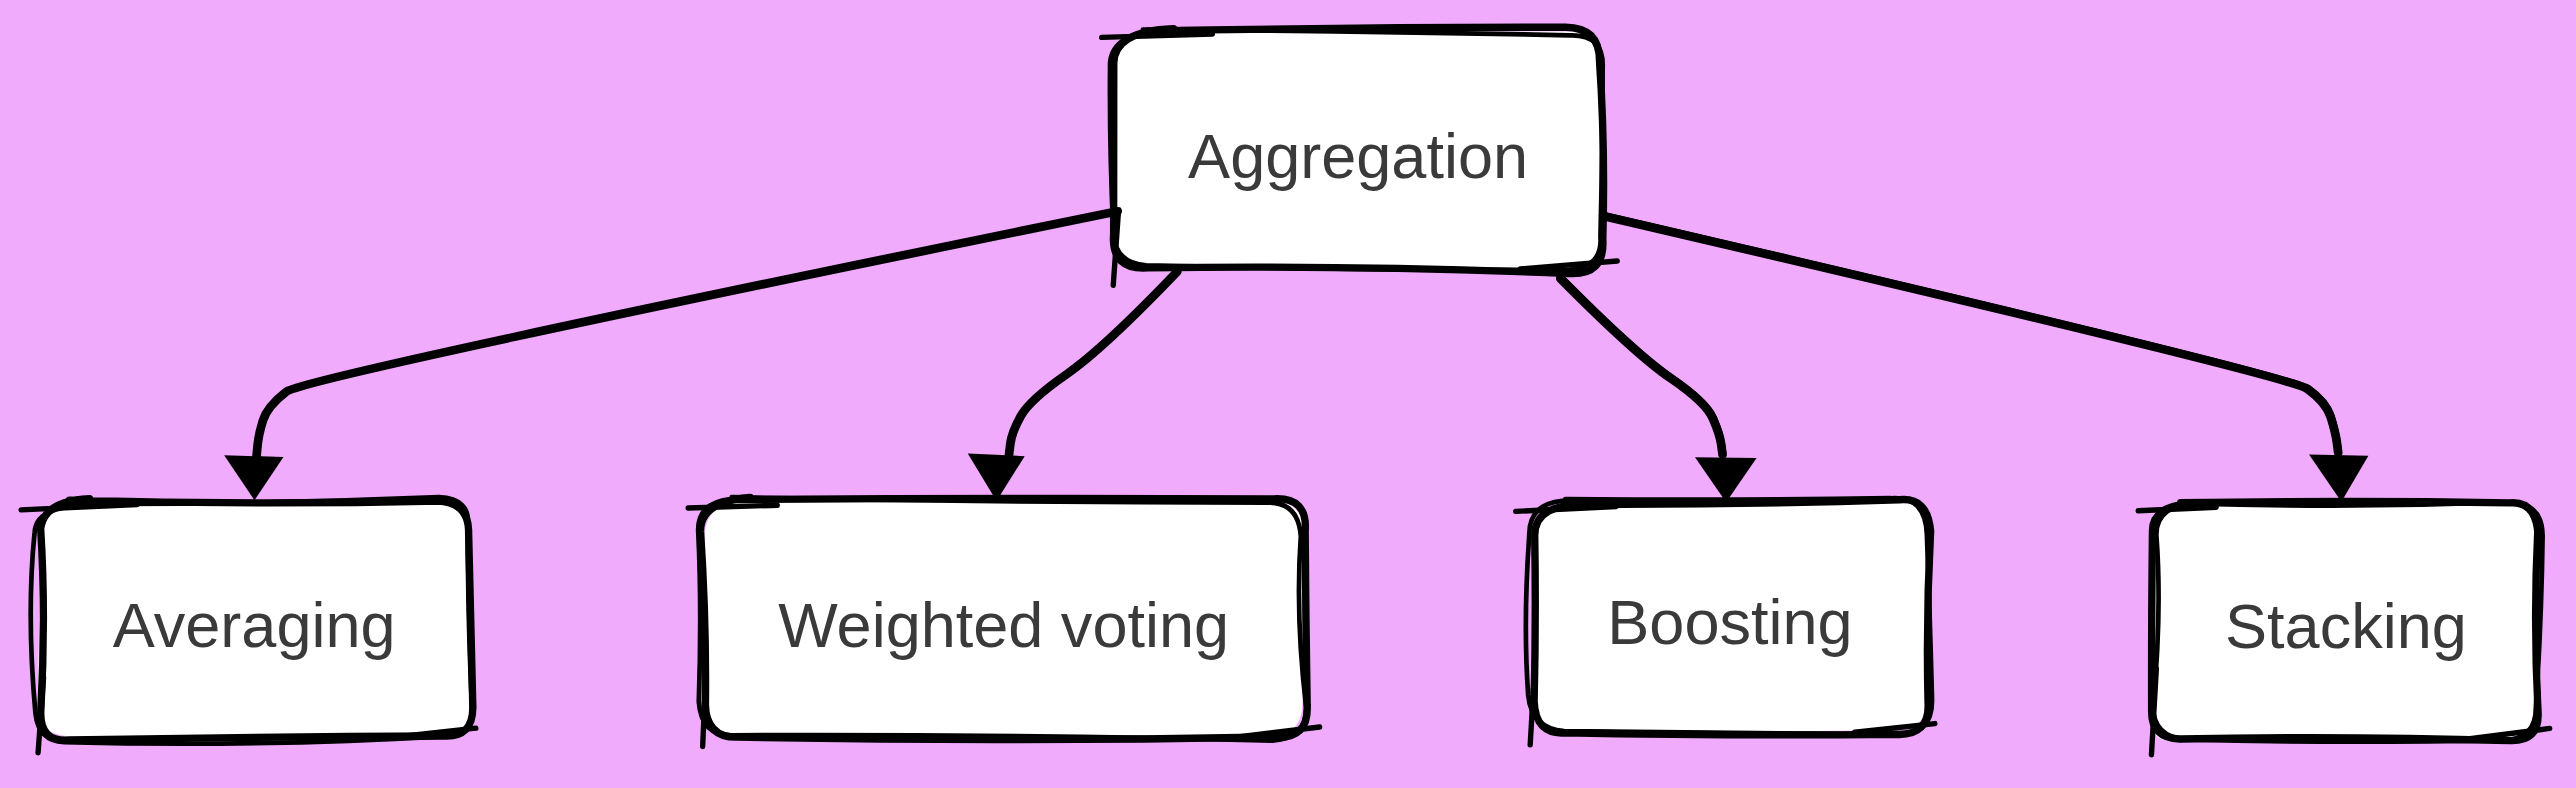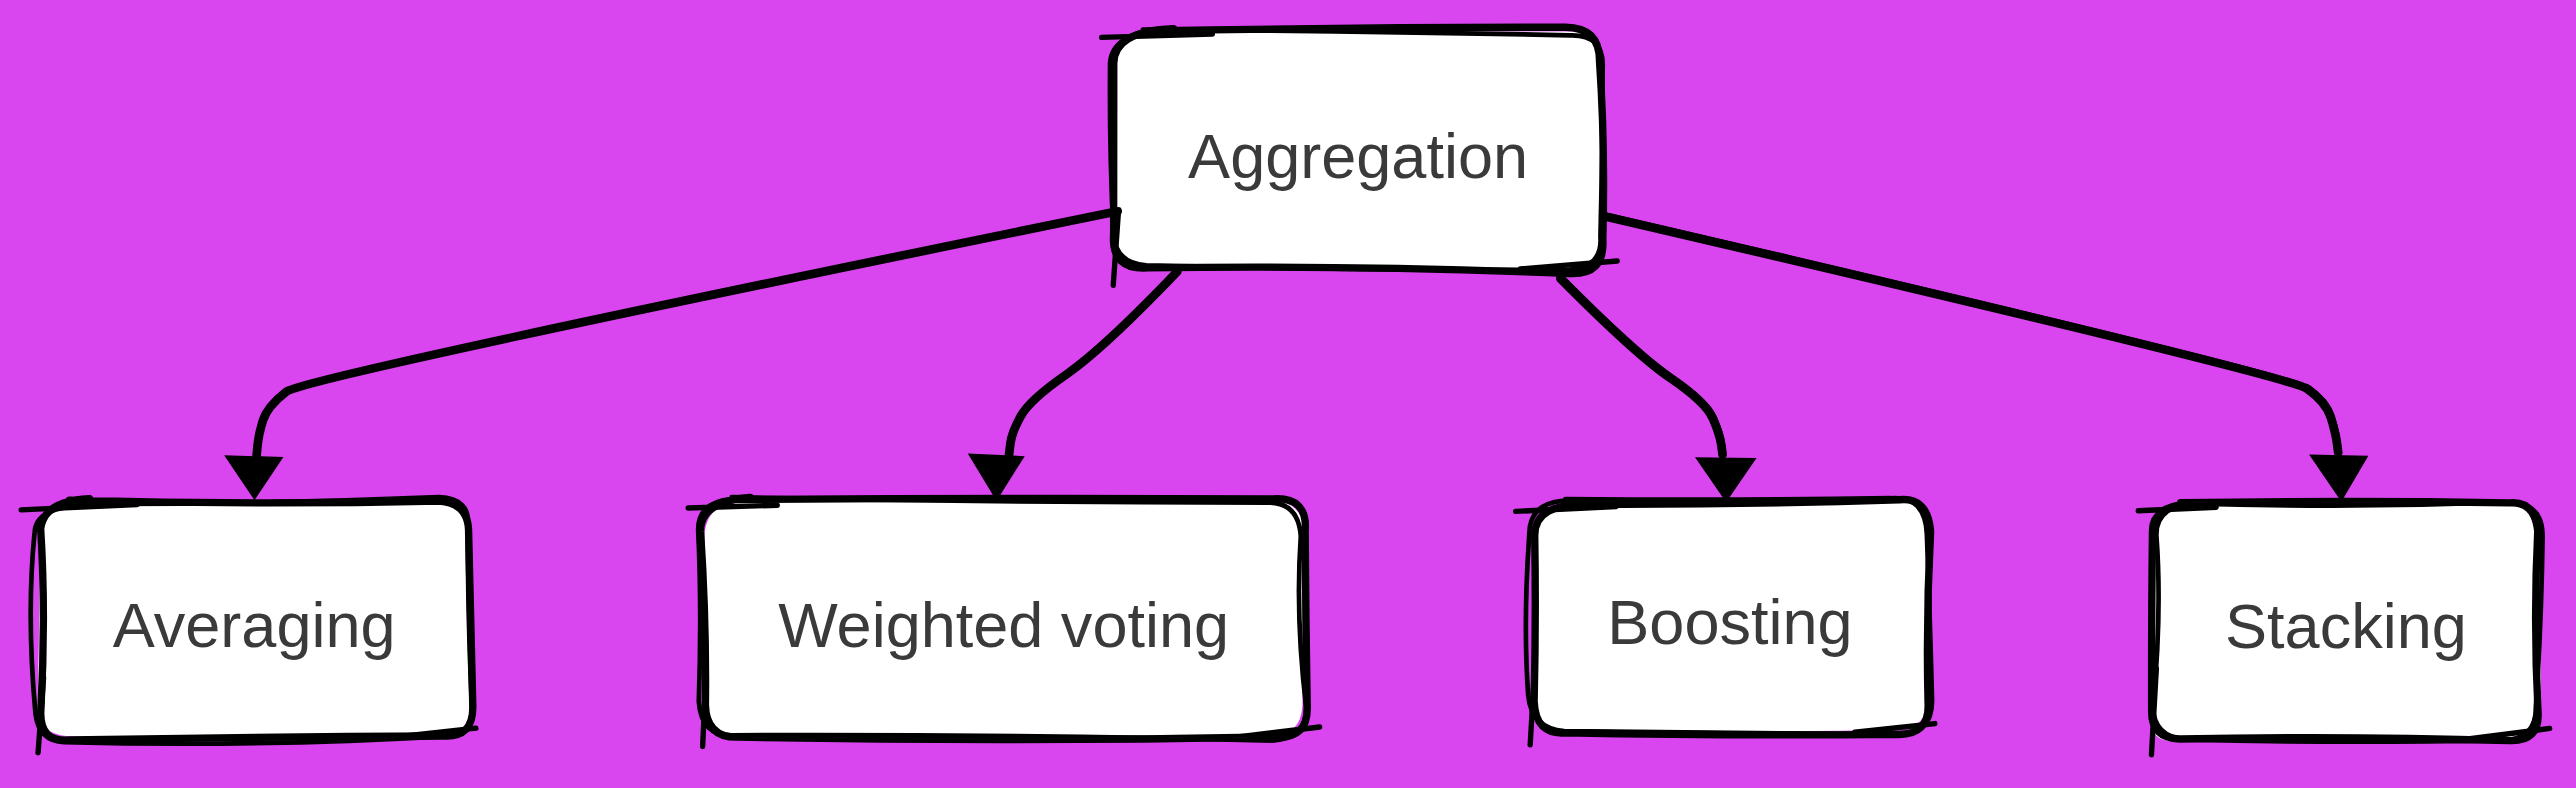--- a/index.html
+++ b/index.html
@@ -10,21 +10,21 @@
   body {
     width: 2576px;
     height: 788px;
     overflow: hidden;
     font-family: "Liberation Sans", sans-serif;
   }
   #diagram-wrap {
     position: relative;
     width: 2576px;
     height: 788px;
-    background: #d946ef;
+    background: #f0abfc;
   }
   svg {
     display: block;
     width: 2576px;
     height: 788px;
   }
   svg text {
     font-family: "Liberation Sans", sans-serif;
     font-size: 94px;
     font-weight: 400;

